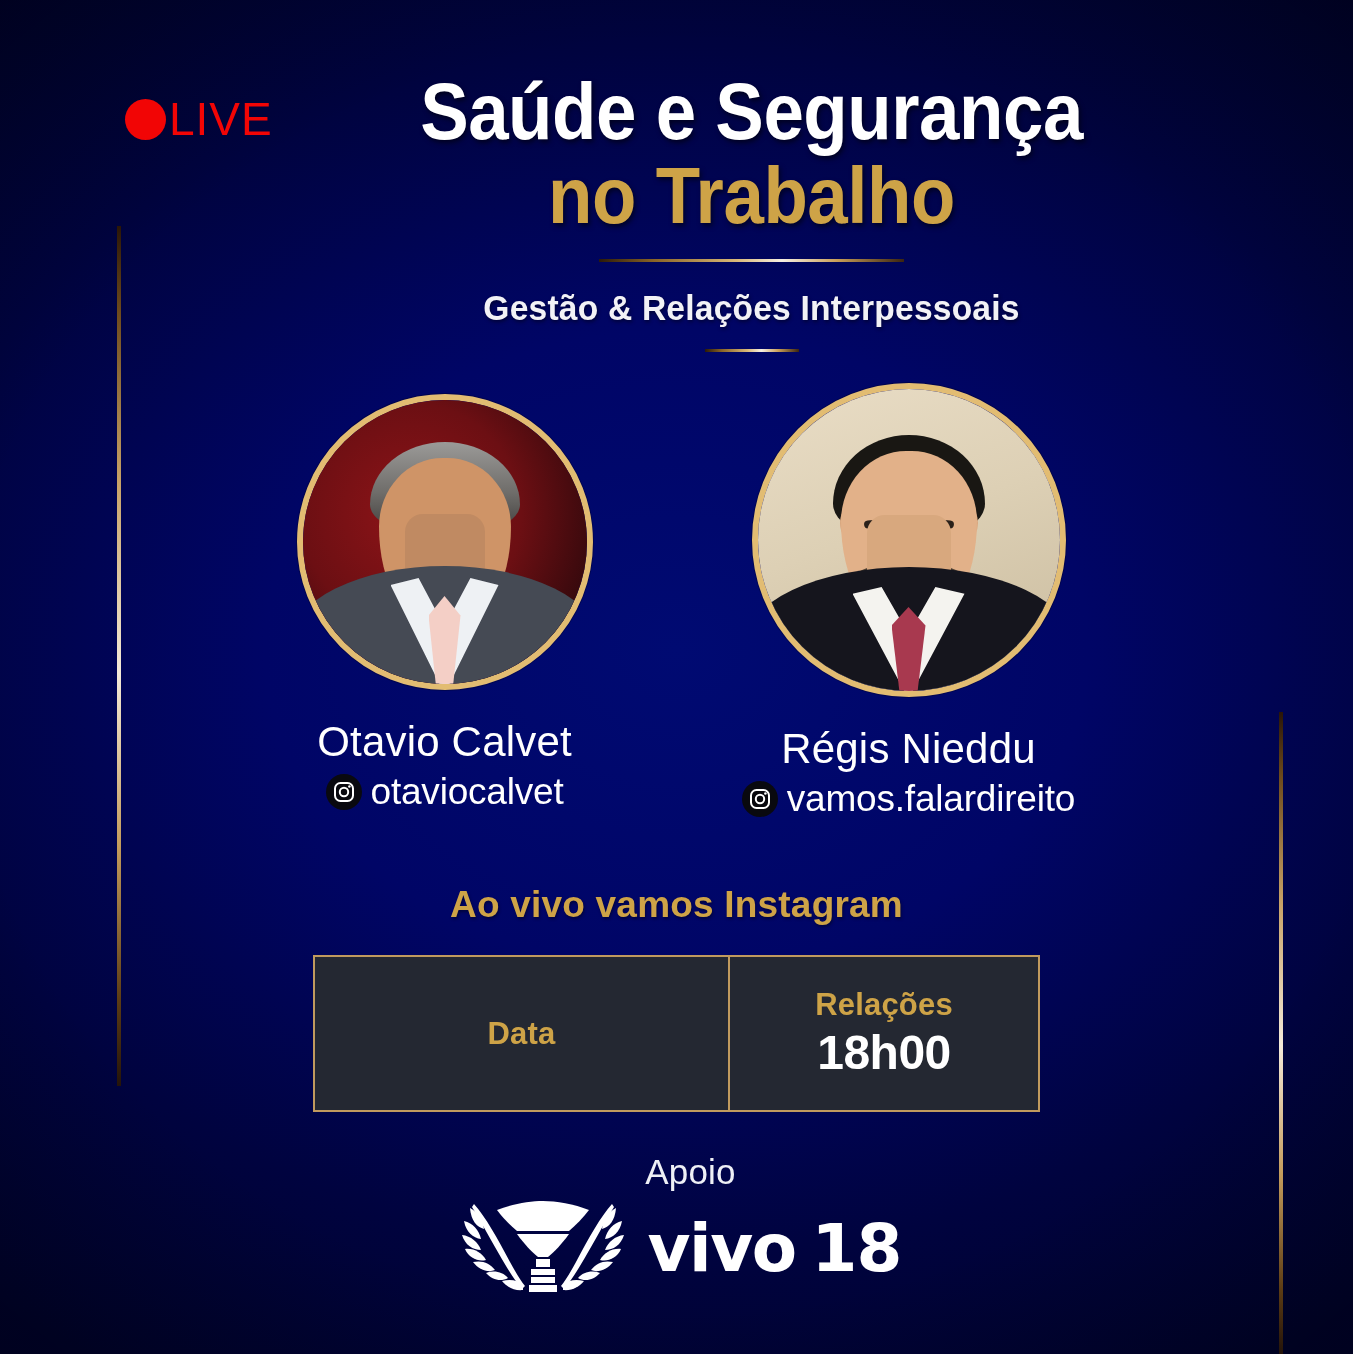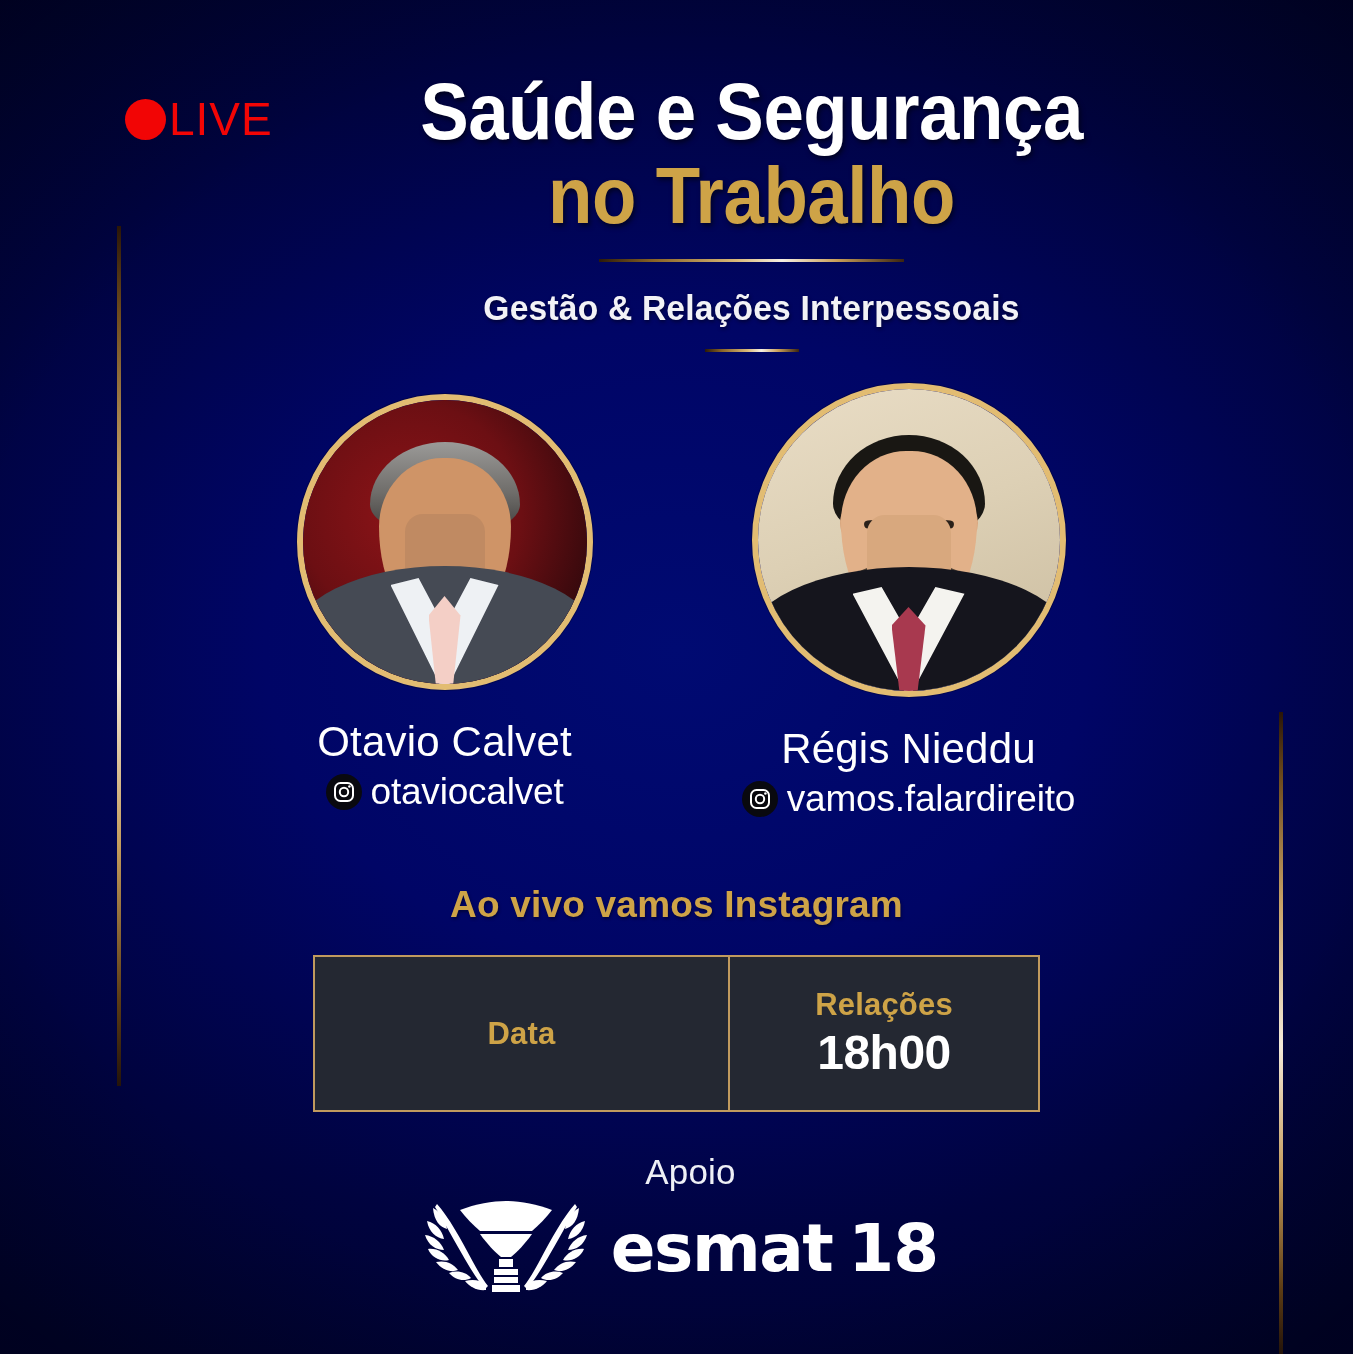--- a/index.html
+++ b/index.html
@@ -453,18 +453,18 @@
             <path d="M10 41 C19 42 26 48 29 56 C21 56 13 51 10 41 Z"></path>
             <path d="M13 55 C22 54 30 59 34 66 C26 68 17 64 13 55 Z"></path>
             <path d="M21 68 C30 66 38 69 43 76 C36 79 27 76 21 68 Z"></path>
             <path d="M34 79 C42 76 51 78 56 84 C49 88 40 86 34 79 Z"></path>
             <path d="M50 87 C58 85 66 86 71 91 L71 96 C62 97 55 93 50 87 Z"></path>
             <path d="M22 10 C33 22 46 45 58 68 C64 79 69 87 73 92 L70 95 C63 87 55 74 47 60 C36 41 27 24 20 13 Z"></path>
           </g>
         </svg>
       </span>
       <span class="esmat-word">
-        <span>esmat</span><span class="num">18</span>
+        <span>vivo</span><span class="num">18</span>
       </span>
     </div>
   </div>
 
 </div>
 
 </body></html>

